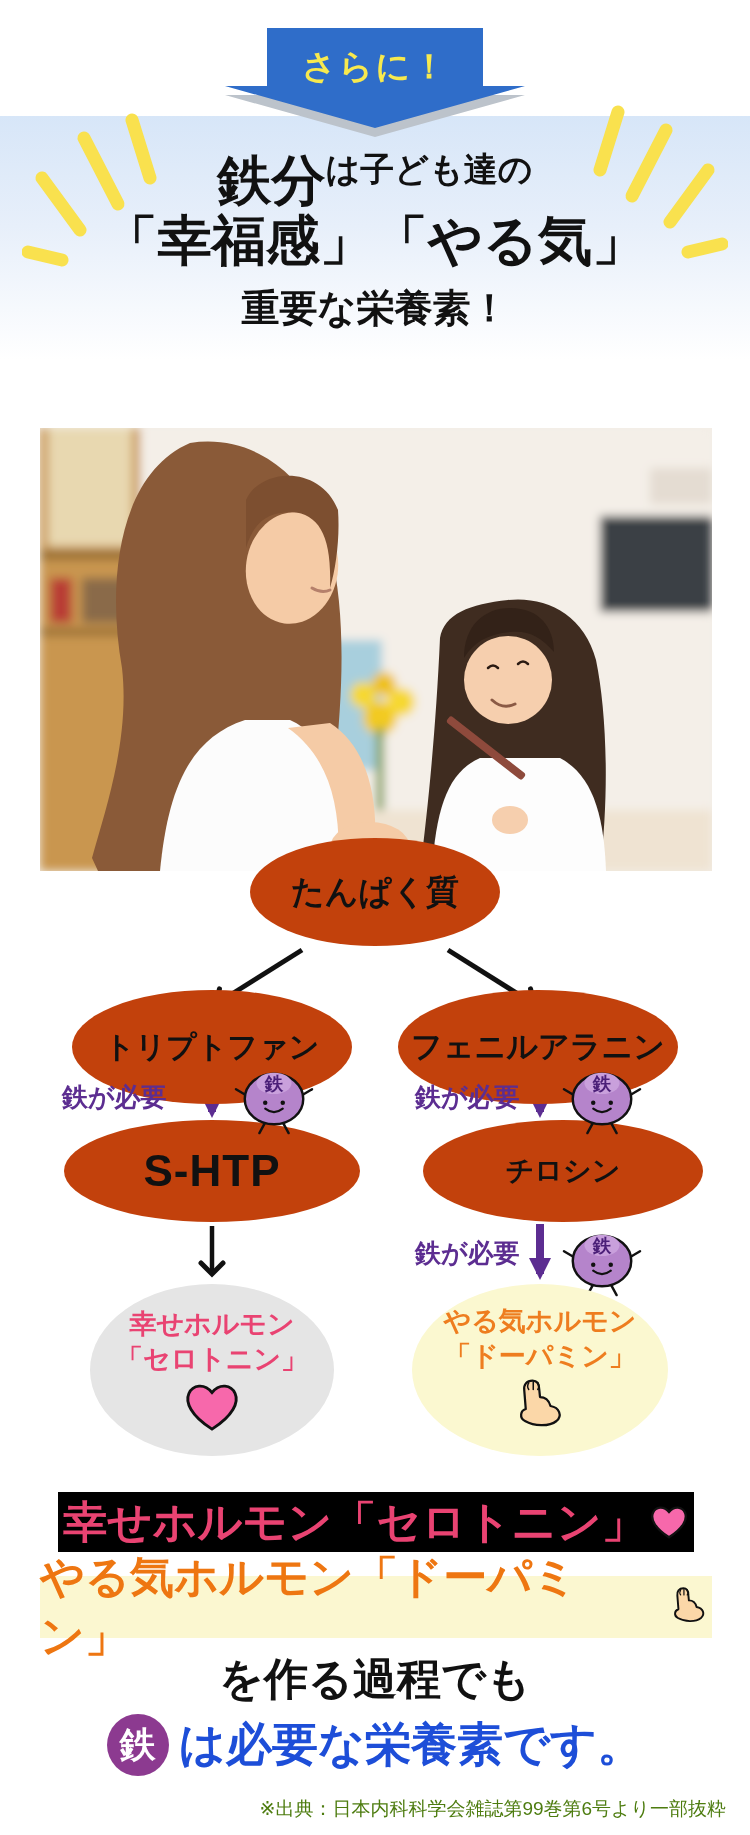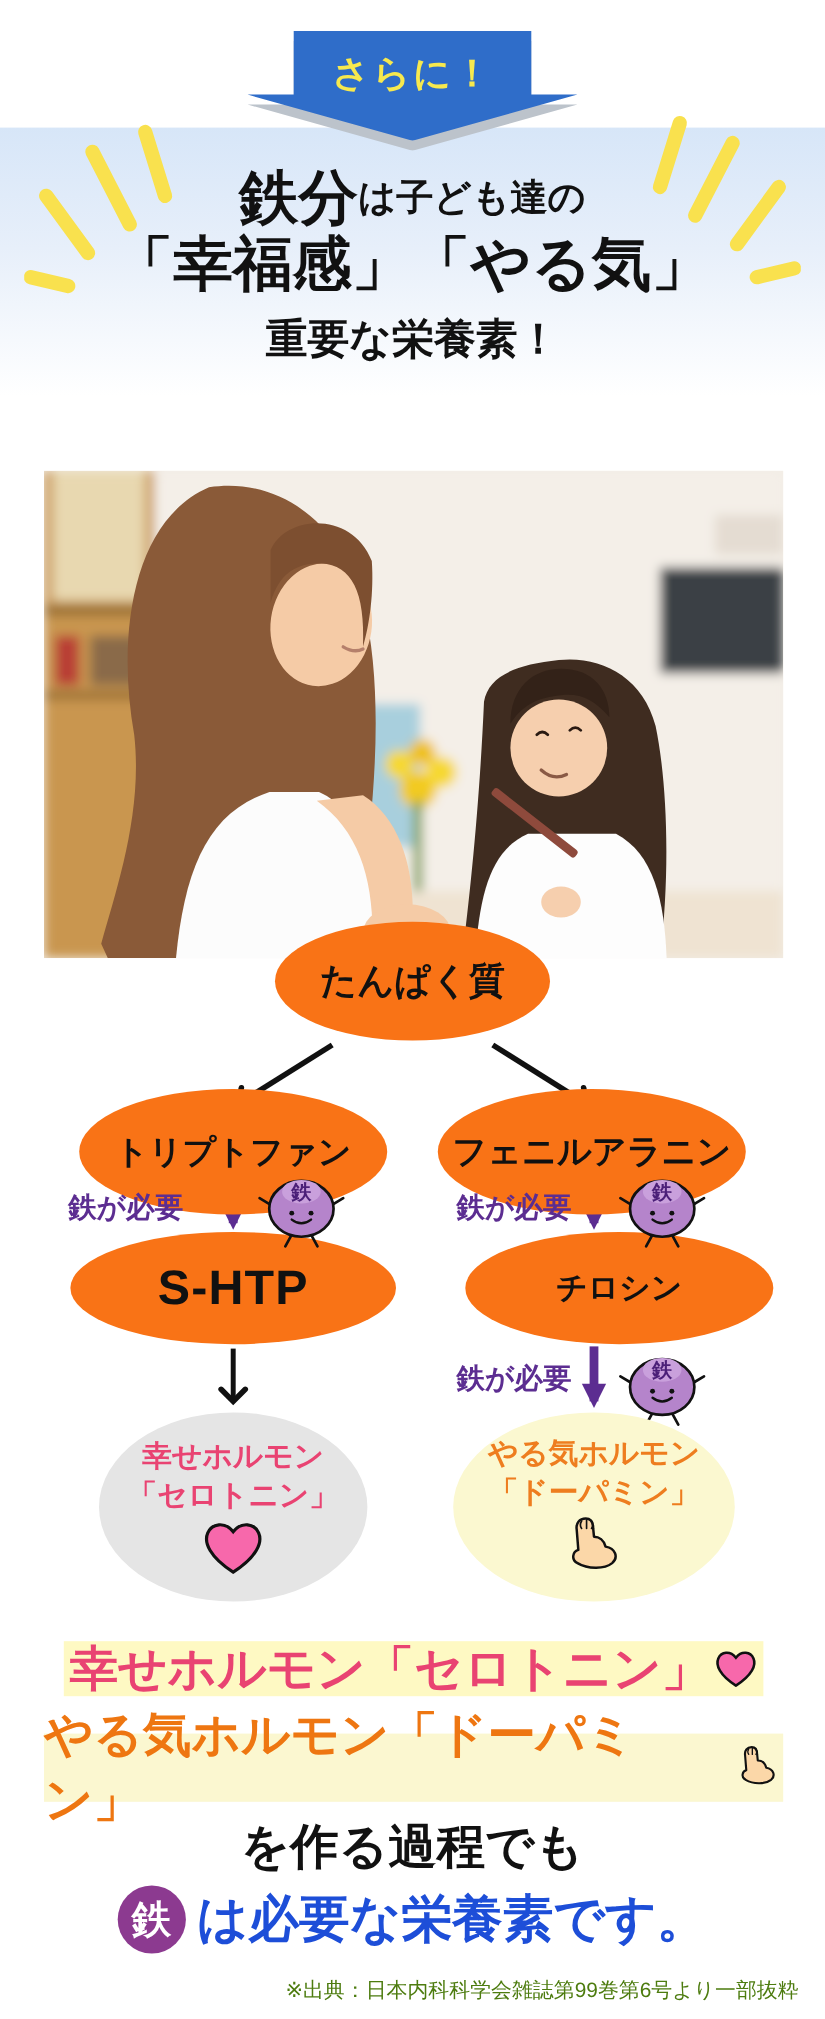--- a/index.html
+++ b/index.html
@@ -11,52 +11,52 @@
              background:linear-gradient(180deg,#d7e6f8 0%,#e7effa 45%,#ffffff 100%);}
   .banner-shadow,.banner-shape{position:absolute;left:225px;width:300px;height:100px;
       clip-path:polygon(14% 0,86% 0,86% 58%,100% 58%,50% 100%,0 58%,14% 58%);}
   .banner-shadow{top:37px;background:#bcc3cb;}
   .banner-shape{top:28px;background:#2f6dc9;}
   .banner-label{position:absolute;left:225px;top:44px;width:300px;text-align:center;
       font-size:34px;font-weight:800;color:#f7e94e;letter-spacing:2px;}
 
   
   .headline{position:absolute;left:0;top:150px;width:750px;text-align:center;font-weight:800;color:#111;}
-  .h-line{display:flex;justify-content:center;align-items:center;line-height:1.12;}
+  .h-line{display:flex;justify-content:center;align-items:flex-start;line-height:1.12;}
   .h-big{font-size:54px;font-weight:800;}
   .h-small{font-size:34px;font-weight:700;}
   .h-line3{font-size:38px;font-weight:800;margin-top:12px;}
   .spark{position:absolute;pointer-events:none;}
 
   
   .photo{position:absolute;left:40px;top:428px;width:672px;height:443px;background:#f2ede6;overflow:hidden;}
 
   
-  .ellipse{position:absolute;border-radius:50%;background:#f97316;display:flex;flex-direction:column;
+  .ellipse{position:absolute;border-radius:50%;background:#c2410c;display:flex;flex-direction:column;
            align-items:center;justify-content:center;font-weight:800;color:#111;text-align:center;}
   .el-protein{left:250px;top:838px;width:250px;height:108px;font-size:33px;}
   .el-tryptophan{left:72px;top:990px;width:280px;height:114px;font-size:30px;}
   .el-phenylalanine{left:398px;top:990px;width:280px;height:114px;font-size:31px;}
   .el-shtp{left:64px;top:1120px;width:296px;height:102px;font-size:44px;letter-spacing:1px;}
   .el-tyrosine{left:423px;top:1120px;width:280px;height:102px;font-size:28px;}
   .el-serotonin{left:90px;top:1284px;width:244px;height:172px;background:#e5e5e5;color:#e94372;font-size:27px;line-height:1.3;}
   .el-dopamine{left:412px;top:1284px;width:256px;height:172px;background:#fbf8d0;color:#ee7d1f;font-size:27px;line-height:1.3;}
   .iron-label{position:absolute;font-size:26px;font-weight:800;color:#5c2d91;}
   .il-1{left:62px;top:1080px;}
   .il-2{left:415px;top:1080px;}
   .il-3{left:415px;top:1236px;}
   .arrows-svg{position:absolute;left:0;top:830px;width:750px;height:470px;pointer-events:none;}
   .mascot{position:absolute;width:88px;height:78px;}
   .ma-1{left:230px;top:1058px;}
   .ma-2{left:558px;top:1058px;}
   .ma-3{left:558px;top:1220px;}
 
   
   .band{position:absolute;display:flex;align-items:center;justify-content:center;font-weight:800;}
-  .band-pink{left:58px;top:1492px;width:636px;height:50px;background:#fef9c3;color:#e94372;font-size:44px;gap:3px;}
+  .band-pink{left:58px;top:1492px;width:636px;height:60px;background:#000000;color:#e94372;font-size:44px;gap:3px;}
   .band-yellow{left:40px;top:1576px;width:672px;height:62px;background:#fbf7d0;color:#ee7611;font-size:44px;gap:3px;}
   .process-line{position:absolute;left:0;top:1650px;width:750px;text-align:center;font-size:44px;font-weight:800;color:#111;}
   .iron-row{position:absolute;left:0;top:1714px;width:750px;display:flex;align-items:center;justify-content:center;gap:10px;}
   .iron-badge{width:62px;height:62px;border-radius:50%;background:#8c3a90;color:#fff;font-size:36px;font-weight:800;
               display:flex;align-items:center;justify-content:center;}
   .conclusion{font-size:46px;font-weight:800;color:#1d4ed8;}
   .footnote{position:absolute;right:24px;top:1796px;font-size:19px;color:#4d7c0f;}
 </style>
 </head>
 <body>

